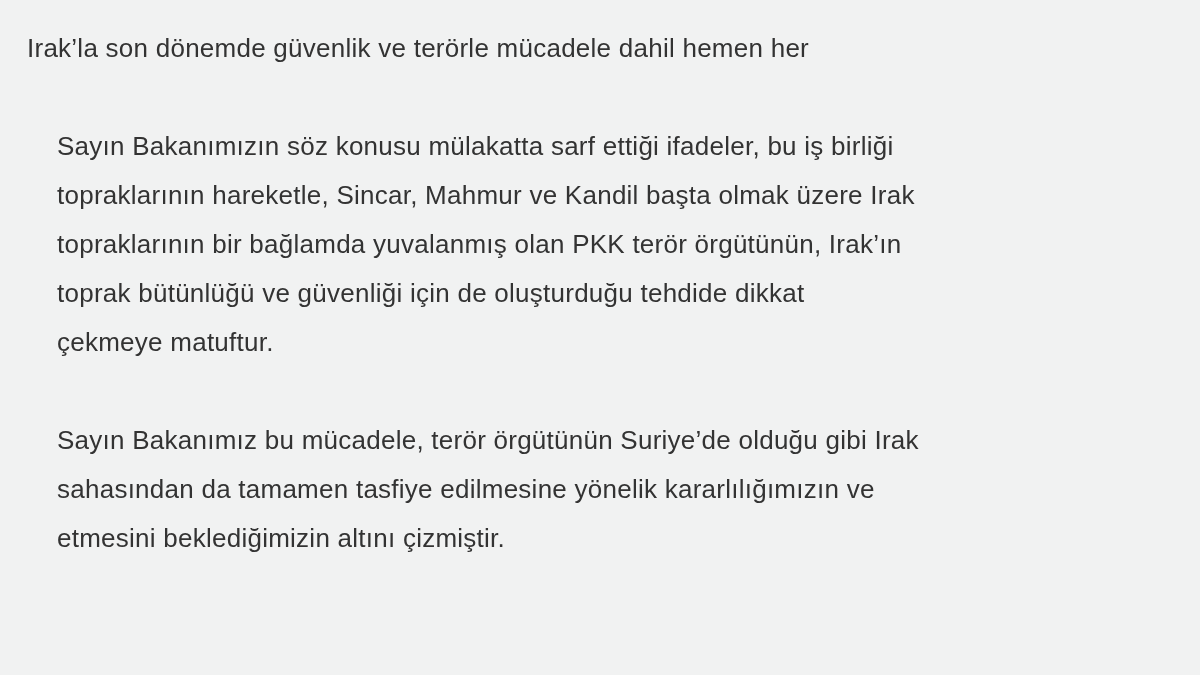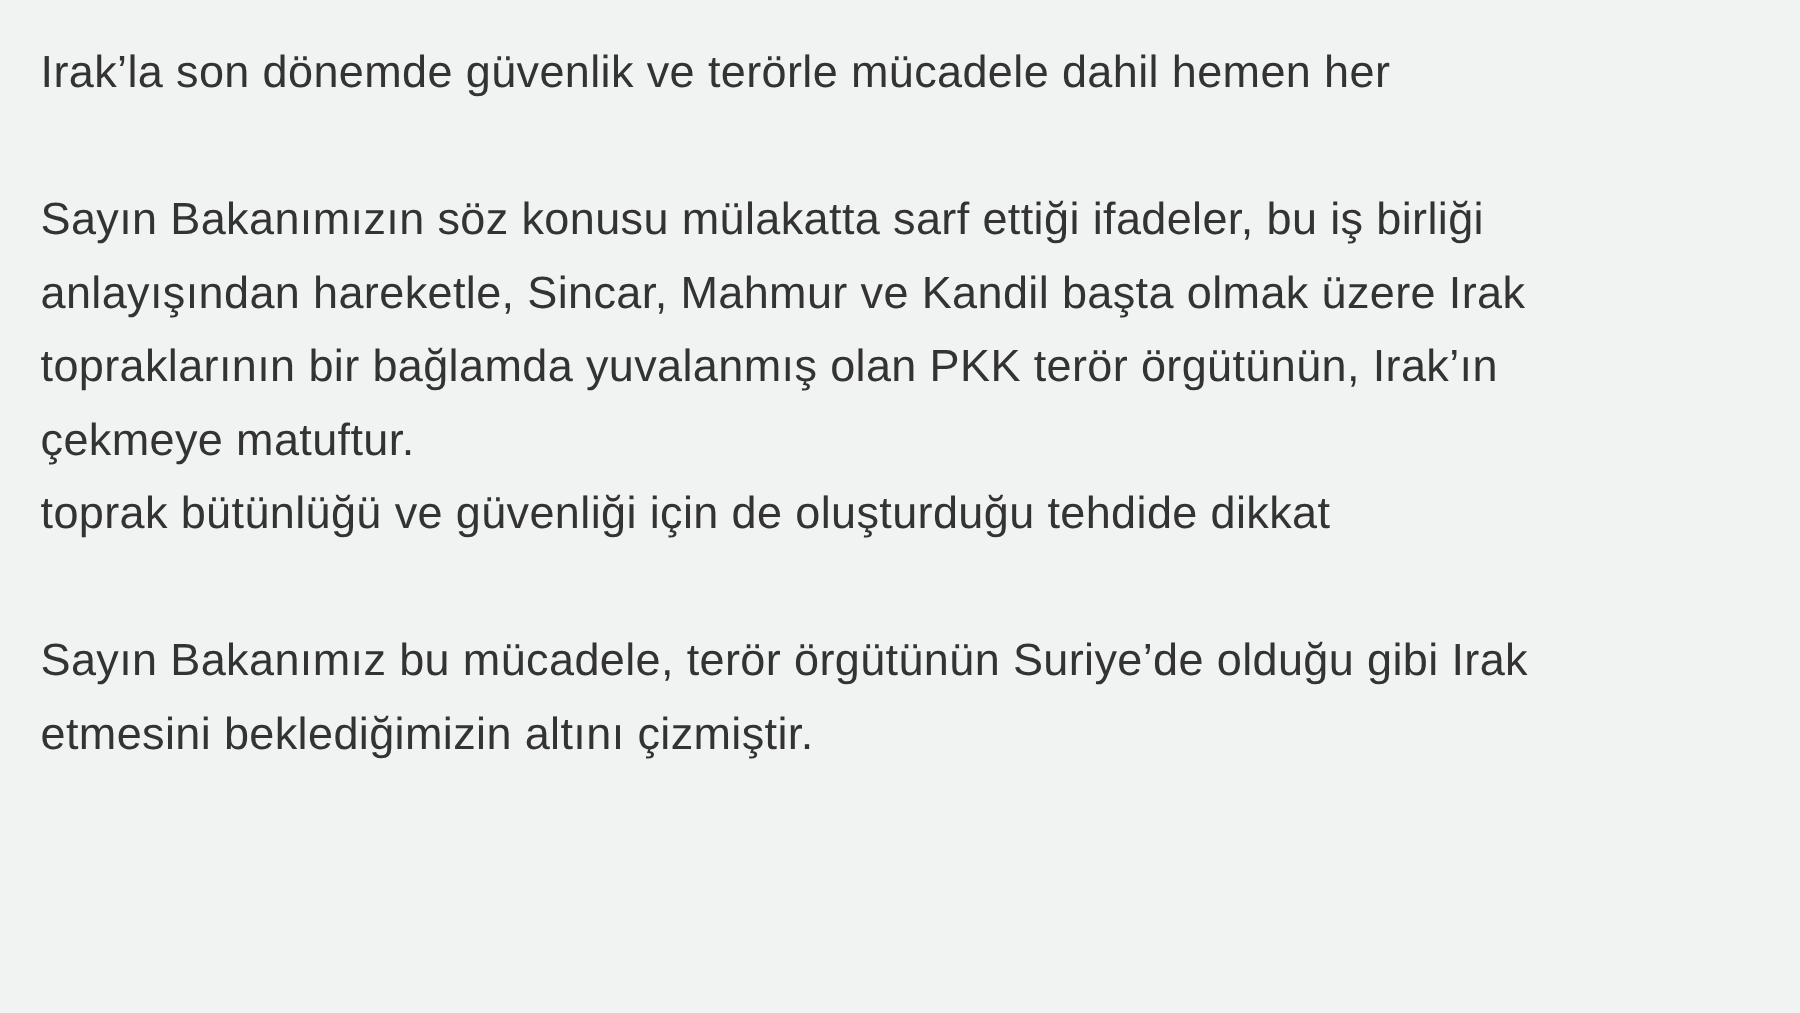--- a/index.html
+++ b/index.html
@@ -15,45 +15,47 @@
   }
   .article {
     padding: 24px 40px 0 27px;
     color: #333333;
   }
   .para {
     margin: 0;
   }
   .para + .para {
     margin-top: 49px;
+    margin-left: 30px;
   }
   .text-line {
-    font-size: 30px;
+    font-size: 26px;
     line-height: 49px;
     height: 49px;
     letter-spacing: 0.25px;
     white-space: nowrap;
     color: #333333;
   }
 </style>
 </head>
 <body>
 
 <div class="article">
 
   <div class="para">
     <div class="text-line">Irak’la son dönemde güvenlik ve terörle mücadele dahil hemen her</div>
   </div>
 
   <div class="para">
     <div class="text-line">Sayın Bakanımızın söz konusu mülakatta sarf ettiği ifadeler, bu iş birliği</div>
-    <div class="text-line">anlayışından hareketle, Sincar, Mahmur ve Kandil başta olmak üzere Irak</div>
+    <div class="text-line">topraklarının hareketle, Sincar, Mahmur ve Kandil başta olmak üzere Irak</div>
     <div class="text-line">topraklarının bir bağlamda yuvalanmış olan PKK terör örgütünün, Irak’ın</div>
+    <div class="text-line">toprak bütünlüğü ve güvenliği için de oluşturduğu tehdide dikkat</div>
     <div class="text-line">çekmeye matuftur.</div>
-    <div class="text-line">toprak bütünlüğü ve güvenliği için de oluşturduğu tehdide dikkat</div>
   </div>
 
   <div class="para">
     <div class="text-line">Sayın Bakanımız bu mücadele, terör örgütünün Suriye’de olduğu gibi Irak</div>
+    <div class="text-line">sahasından da tamamen tasfiye edilmesine yönelik kararlılığımızın ve</div>
     <div class="text-line">etmesini beklediğimizin altını çizmiştir.</div>
   </div>
 
 </div>
 
 </body></html>

